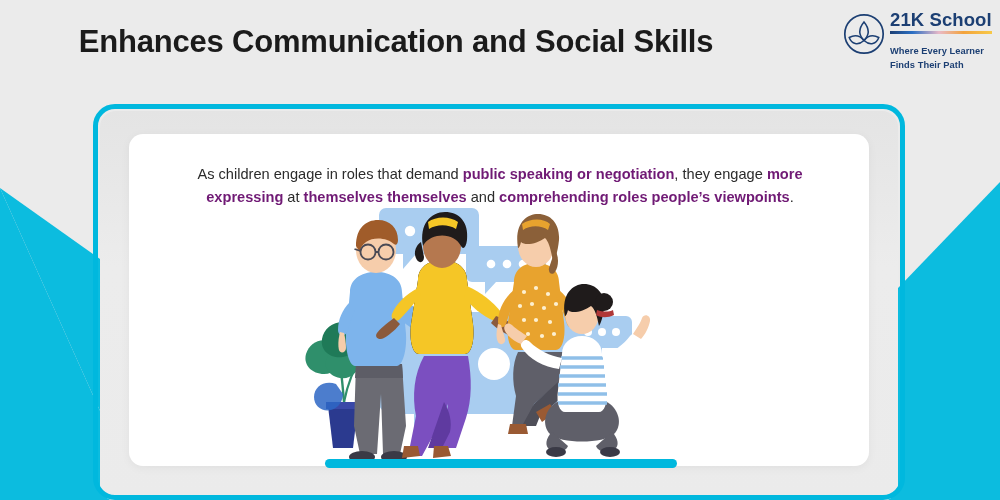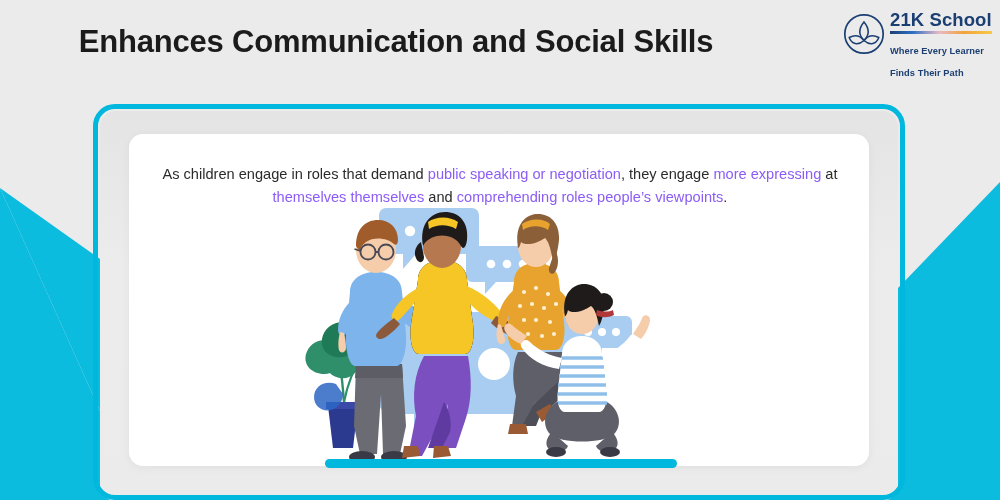--- a/index.html
+++ b/index.html
@@ -46,21 +46,21 @@
     font-size:31px;font-weight:bold;color:#1b1b1b;
     letter-spacing:-.2px;
     font-family:"Liberation Sans", sans-serif;
   }
 
   
   .body-copy{
     position:absolute;left:158px;top:163px;width:684px;
     text-align:center;font-size:14.6px;line-height:23px;color:#2b2b2b;
   }
-  .body-copy b{font-weight:normal;color:#8b5cf6;text-align:center;}
+  .body-copy b{font-weight:bold;color:#701a75;text-align:center;}
 
   
   .logo{position:absolute;left:843px;top:10px;width:150px;height:48px;}
   .logo-mark{position:absolute;left:0;top:3px;width:42px;height:42px;}
   .logo-text{position:absolute;left:47px;top:0px;}
   .logo-name{
     font-size:18.5px;font-weight:bold;color:#1c3f73;letter-spacing:.1px;
     line-height:20px;
   }
   .logo-rule{
@@ -269,17 +269,17 @@
         <circle cx="21" cy="21" r="19.2" fill="none" stroke="#1c3f73" stroke-width="1.7"></circle>
         <path d="M21,9 C26,15 27.5,21 21,27.5 C14.5,21 16,15 21,9 Z" fill="none" stroke="#1c3f73" stroke-width="1.5"></path>
         <path d="M21,27.5 C15,33 8.5,31 6.2,24.5 C12,21.5 17,22.5 21,27.5 Z" fill="none" stroke="#1c3f73" stroke-width="1.5"></path>
         <path d="M21,27.5 C27,33 33.5,31 35.8,24.5 C30,21.5 25,22.5 21,27.5 Z" fill="none" stroke="#1c3f73" stroke-width="1.5"></path>
       </svg>
     </div>
     <div class="logo-text">
       <div class="logo-name">21K School</div>
       <div class="logo-rule"></div>
       <div class="logo-tag">Where Every Learner</div>
-      <div class="logo-tag" style="margin-top:12px">Finds Their Path</div>
+      <div class="logo-tag" style="margin-top:4px">Finds Their Path</div>
     </div>
   </div>
 
 </div>
 
 </body></html>

